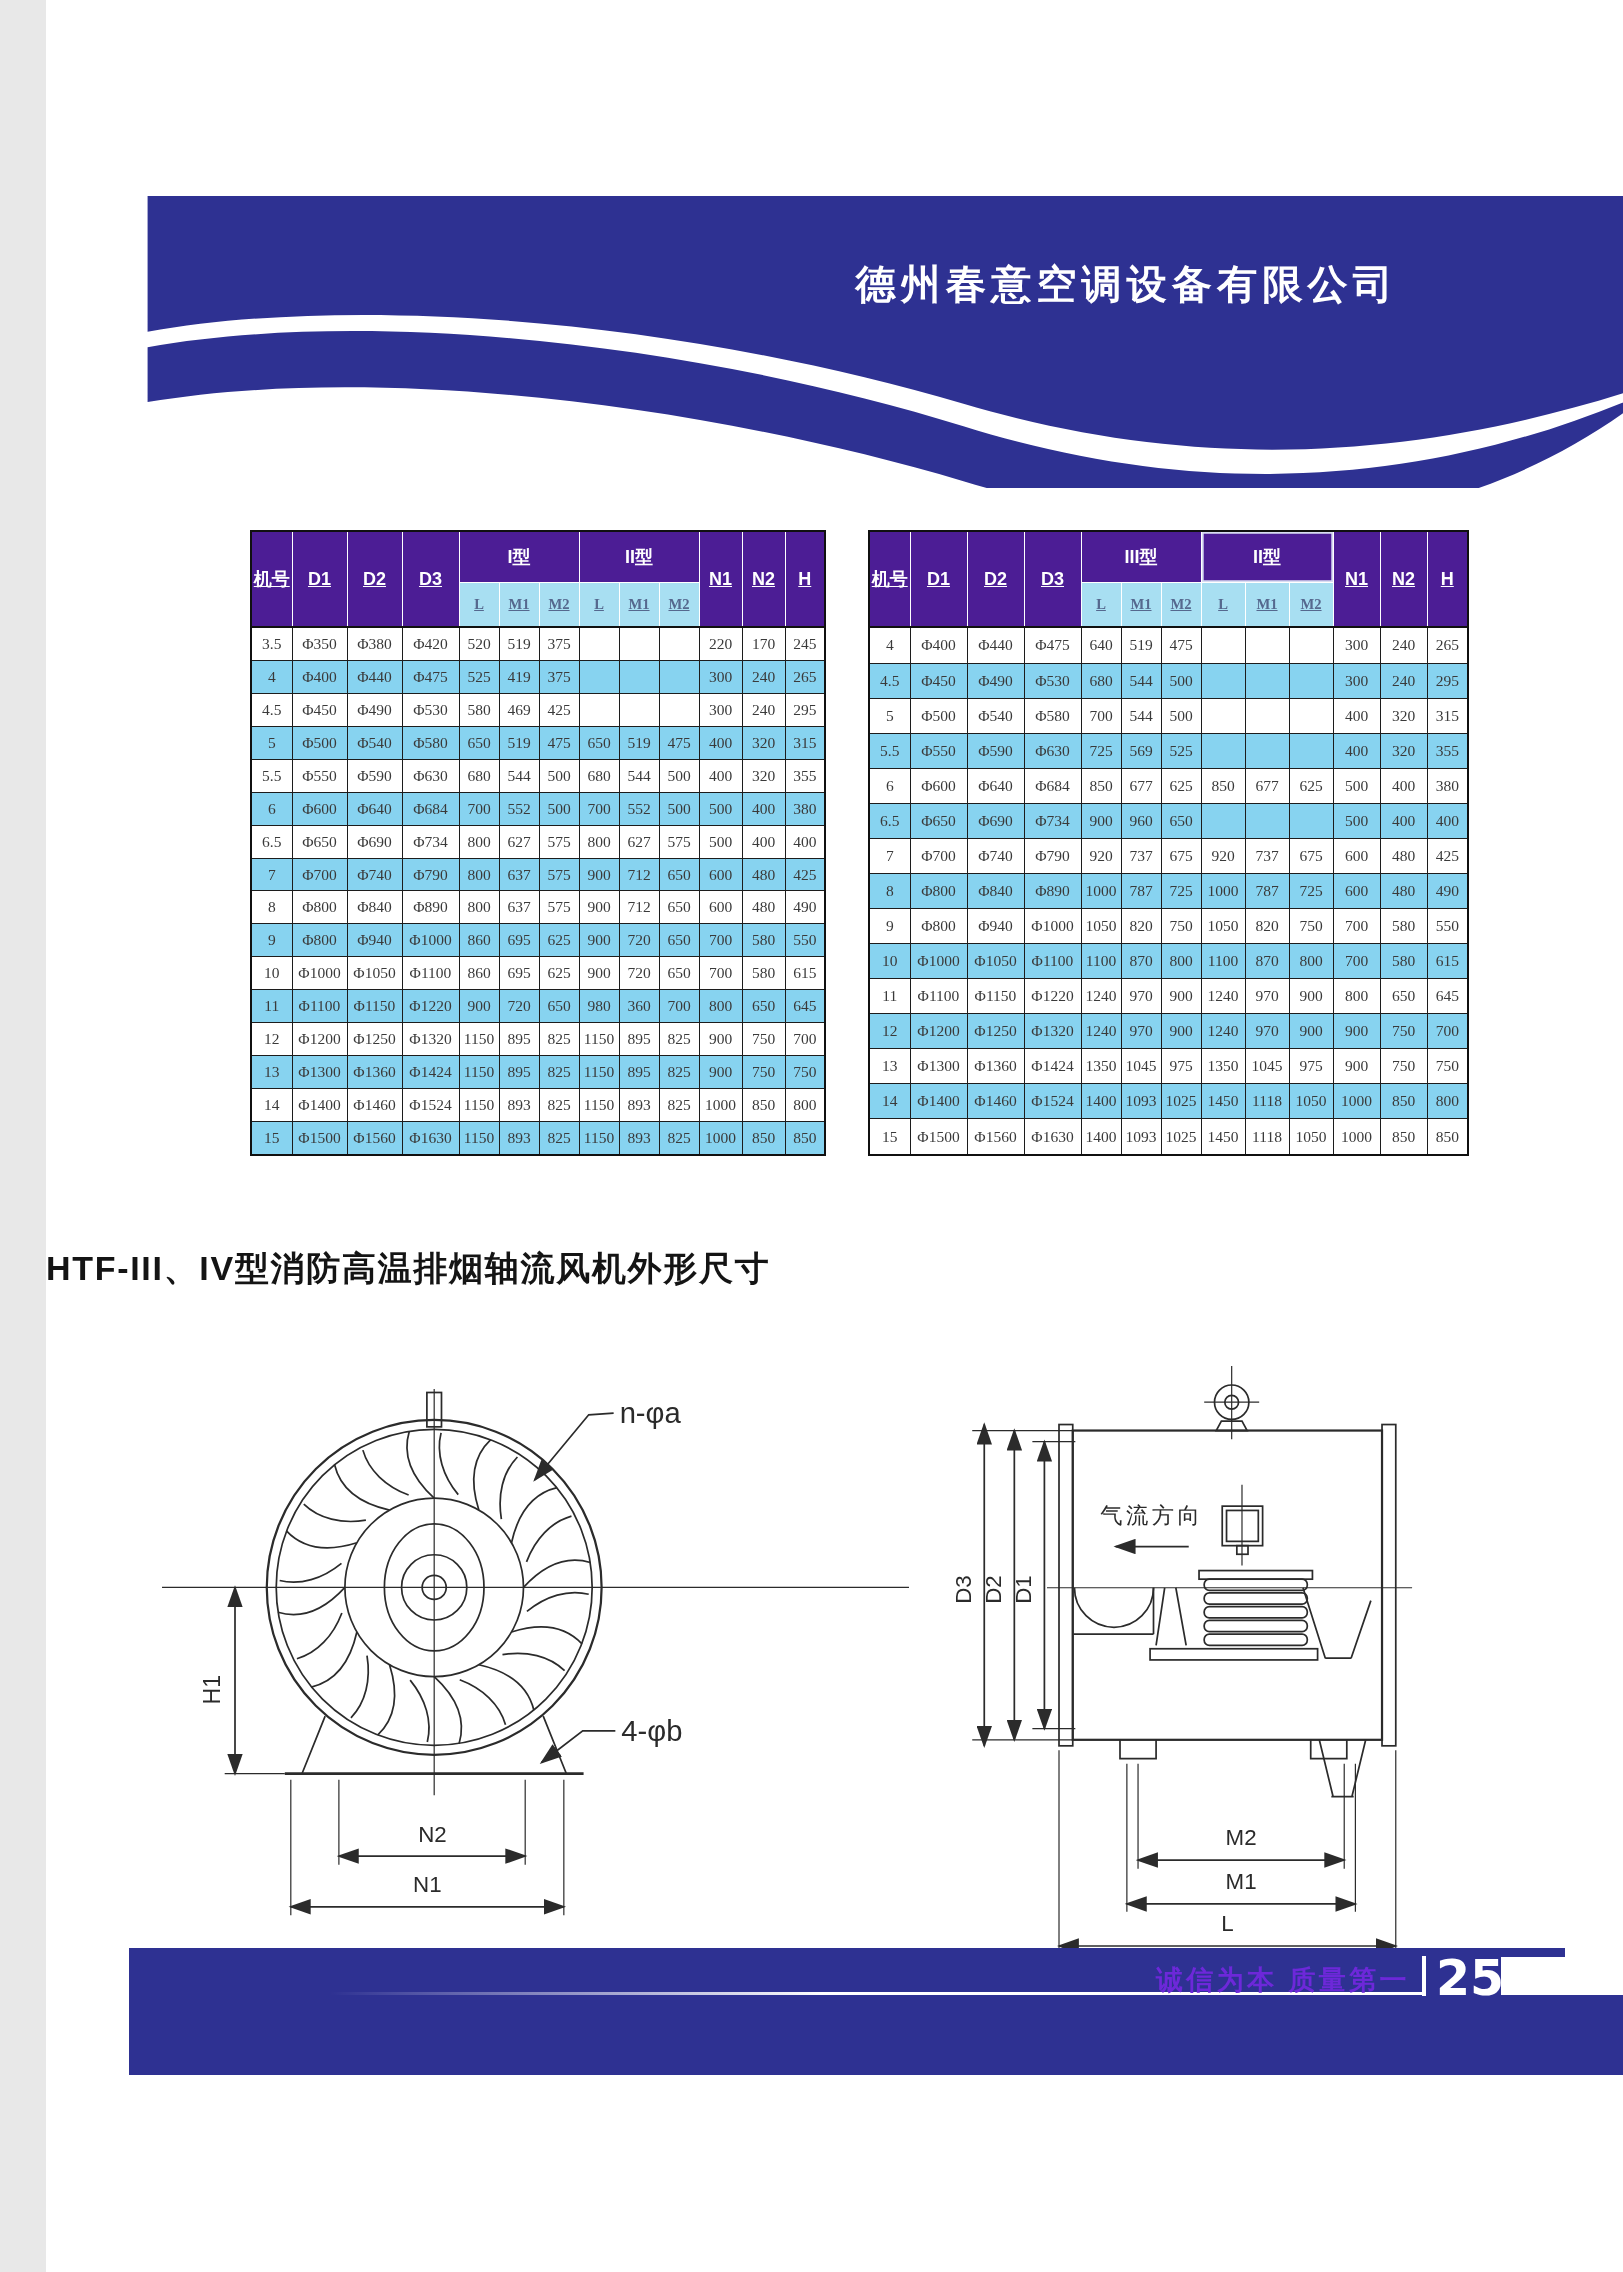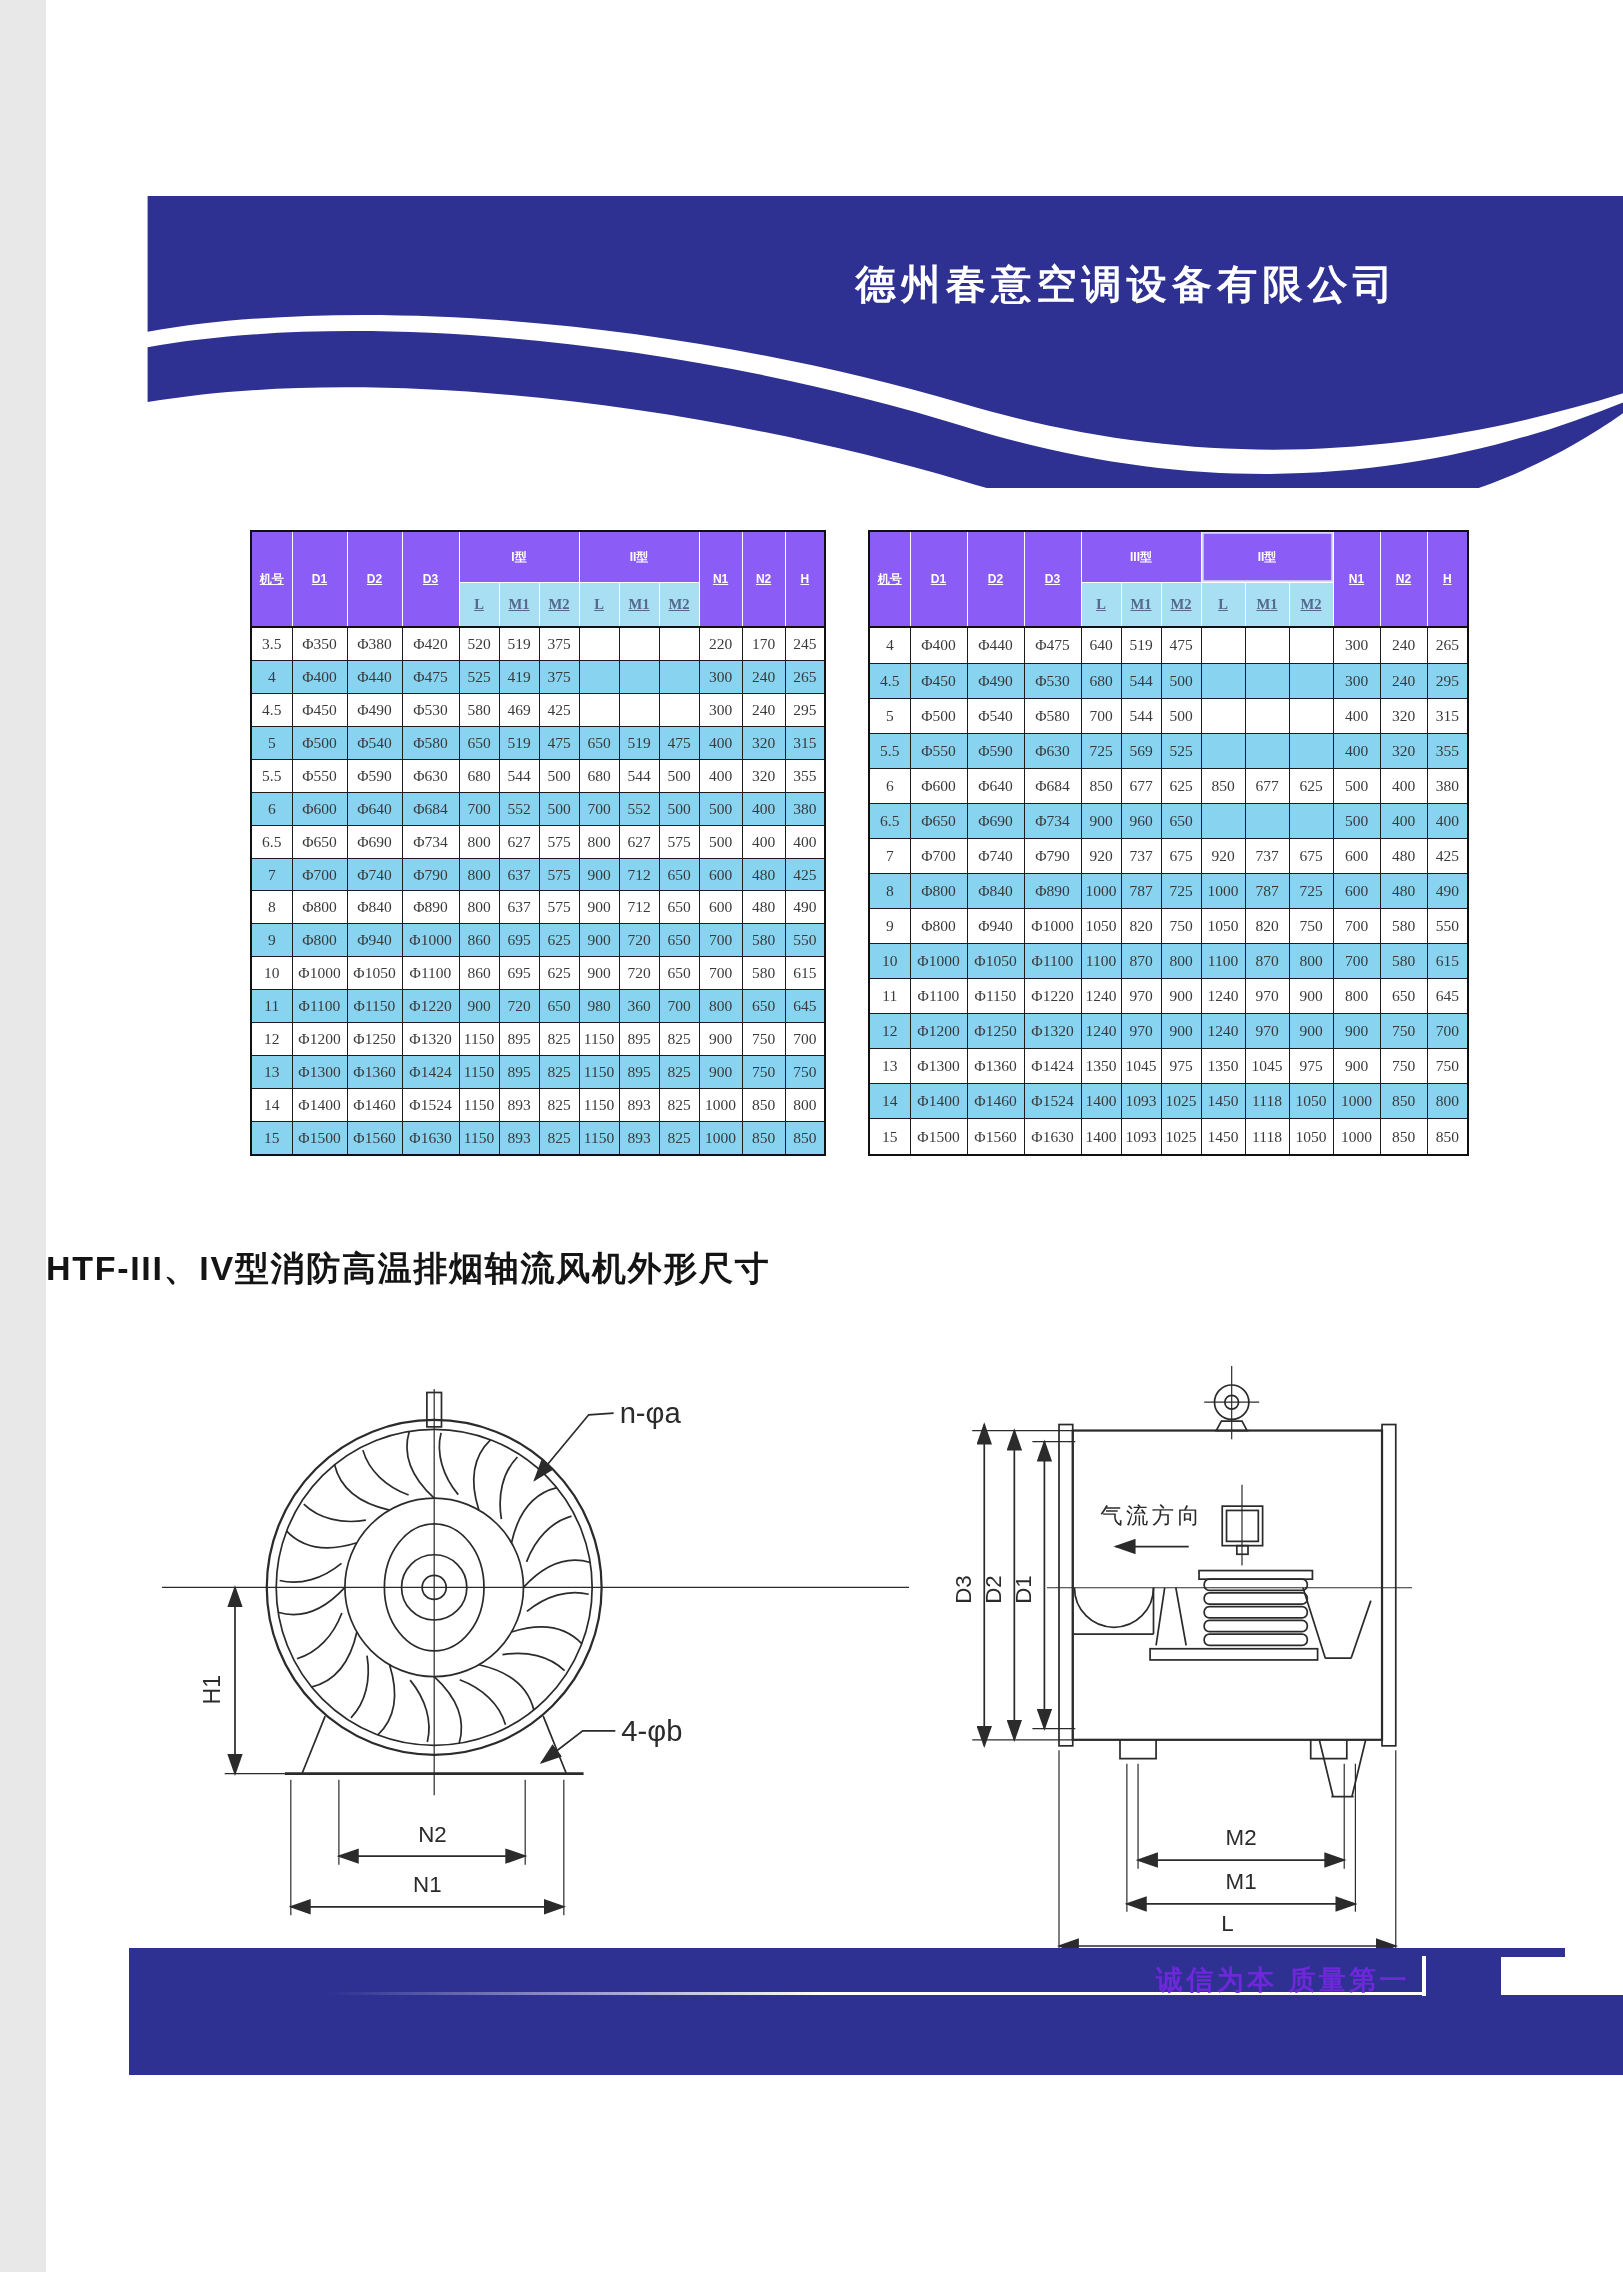--- a/index.html
+++ b/index.html
@@ -7,21 +7,21 @@
         font-family:"Liberation Sans",sans-serif;margin-left:46px;}
   
   .banner-svg{position:absolute;left:101px;top:196px;width:1523px;height:292px;}
   .company-title{position:absolute;top:257px;right:271px;color:#ffffff;font-size:40px;
         font-weight:bold;letter-spacing:5.2px;font-family:"Liberation Sans",sans-serif;}
   
   table.dim-table{position:absolute;border-collapse:collapse;table-layout:fixed;
         border:2.6px solid #101010;background:#ffffff;}
   #table-left{left:204px;top:530px;width:576px;height:626px;}
   #table-right{left:822px;top:530px;width:597px;height:626px;}
-  .dim-table th{background:#8b5cf6;color:#ffffff;font-size:12px;font-weight:bold;
+  .dim-table th{background:#4c1d95;color:#ffffff;font-size:18px;font-weight:bold;
         border:1.7px solid #ffffff;text-align:center;vertical-align:middle;padding:0;}
   .dim-table th.grp{height:50px;}
   .dim-table th.sub{background:#a8dff2;color:#55688e;font-size:14.6px;height:43px;
         font-family:"Liberation Serif",serif;}
   .dim-table th.hdr-sep{border-bottom:2.6px solid #101010;text-decoration:underline;}
   .dim-table th.outlined{box-shadow:inset 0 0 0 1.7px #d8dcf2;}
   .dim-table td{border:1.7px solid #1c1c1c;text-align:center;vertical-align:middle;
         font-family:"Liberation Serif",serif;font-size:15.5px;color:#3a3a3a;padding:0;}
   .dim-table tr.alt td{background:#87d3f0;}
   
@@ -32,21 +32,21 @@
   #drw-front{left:103px;top:1353px;}
   #drw-side{left:885px;top:1353px;}
   .drw text{font-family:"Liberation Sans",sans-serif;fill:#2b2b2b;}
   
   .footer-band{position:absolute;left:83px;top:1948px;width:1540px;height:127px;background:#2e3192;}
   .footer-slogan{position:absolute;top:1962px;right:259px;color:#6d28d9;font-size:27px;
         font-weight:bold;letter-spacing:3.4px;}
   .footer-rule{position:absolute;left:284px;top:1992px;width:1092px;height:3.4px;
         background:linear-gradient(to right,rgba(255,255,255,0),#ffffff 45%);}
   .footer-vbar{position:absolute;left:1376px;top:1956px;width:4.3px;height:40px;background:#ffffff;}
-  .footer-page{position:absolute;left:1390px;top:1908px;color:#ffffff;font-size:41px;
+  .footer-page{position:absolute;left:1390px;top:1950px;color:#ffffff;font-size:49px;
         font-weight:bold;font-family:"DejaVu Sans",sans-serif;}
   .footer-notch{position:absolute;left:1455px;top:1957px;width:168px;height:38px;background:#ffffff;}
   .footer-notch2{position:absolute;left:1519px;top:1948px;width:104px;height:9.5px;background:#ffffff;}
 </style>
 </head>
 <body>
 
 <div class="page">
 
   <svg class="banner-svg" viewBox="0 0 1772 340">

